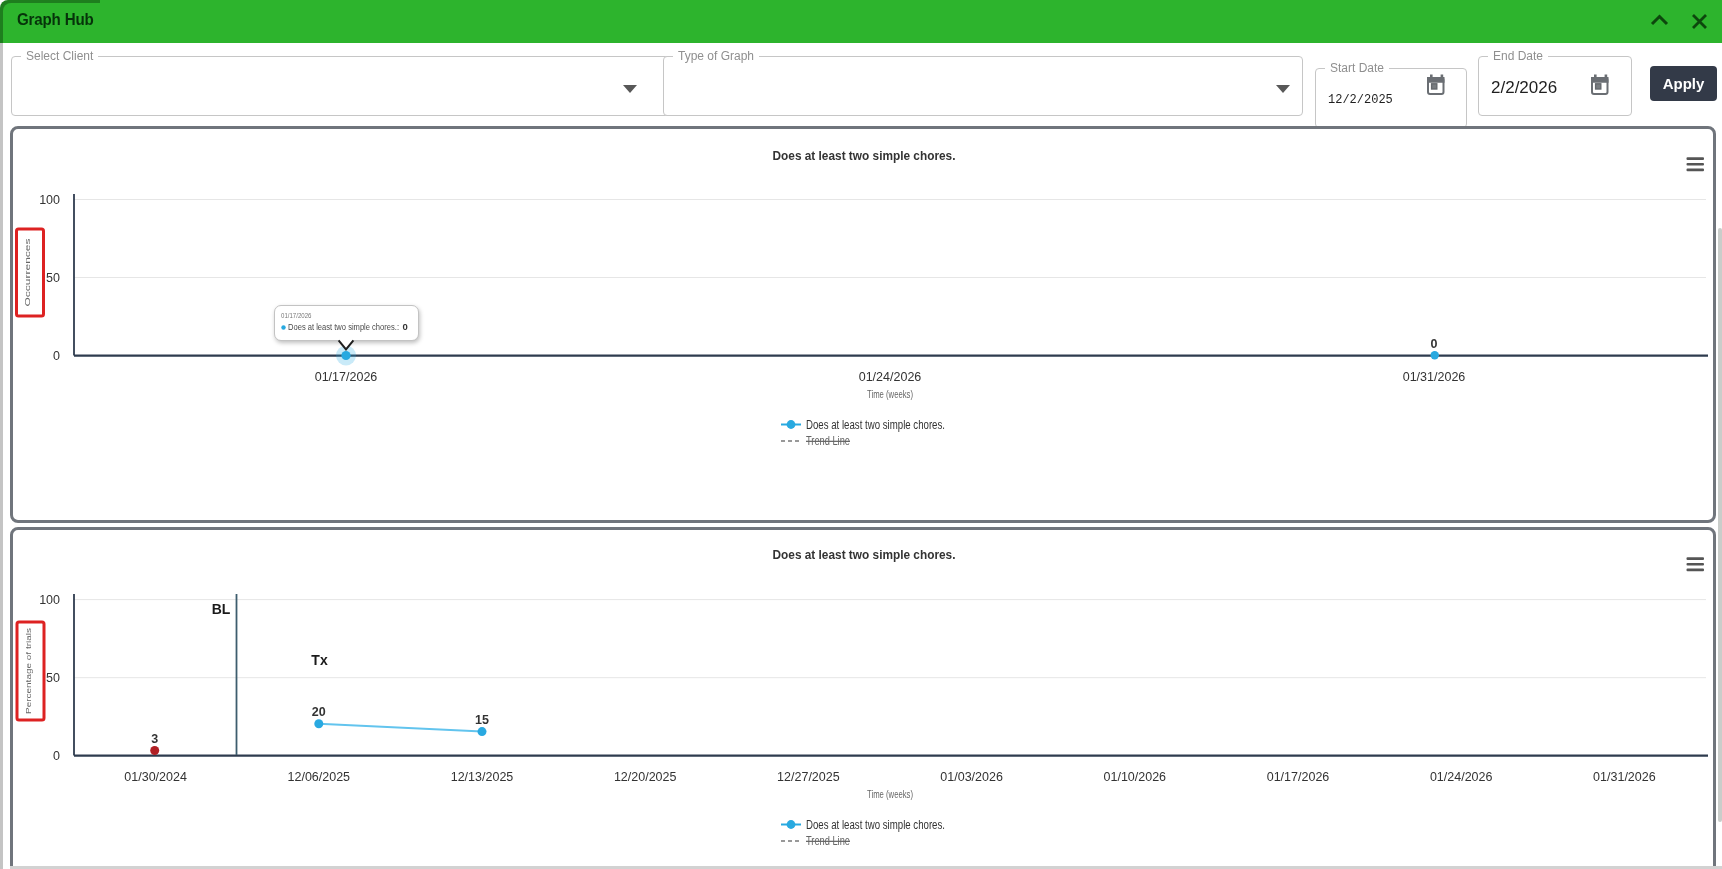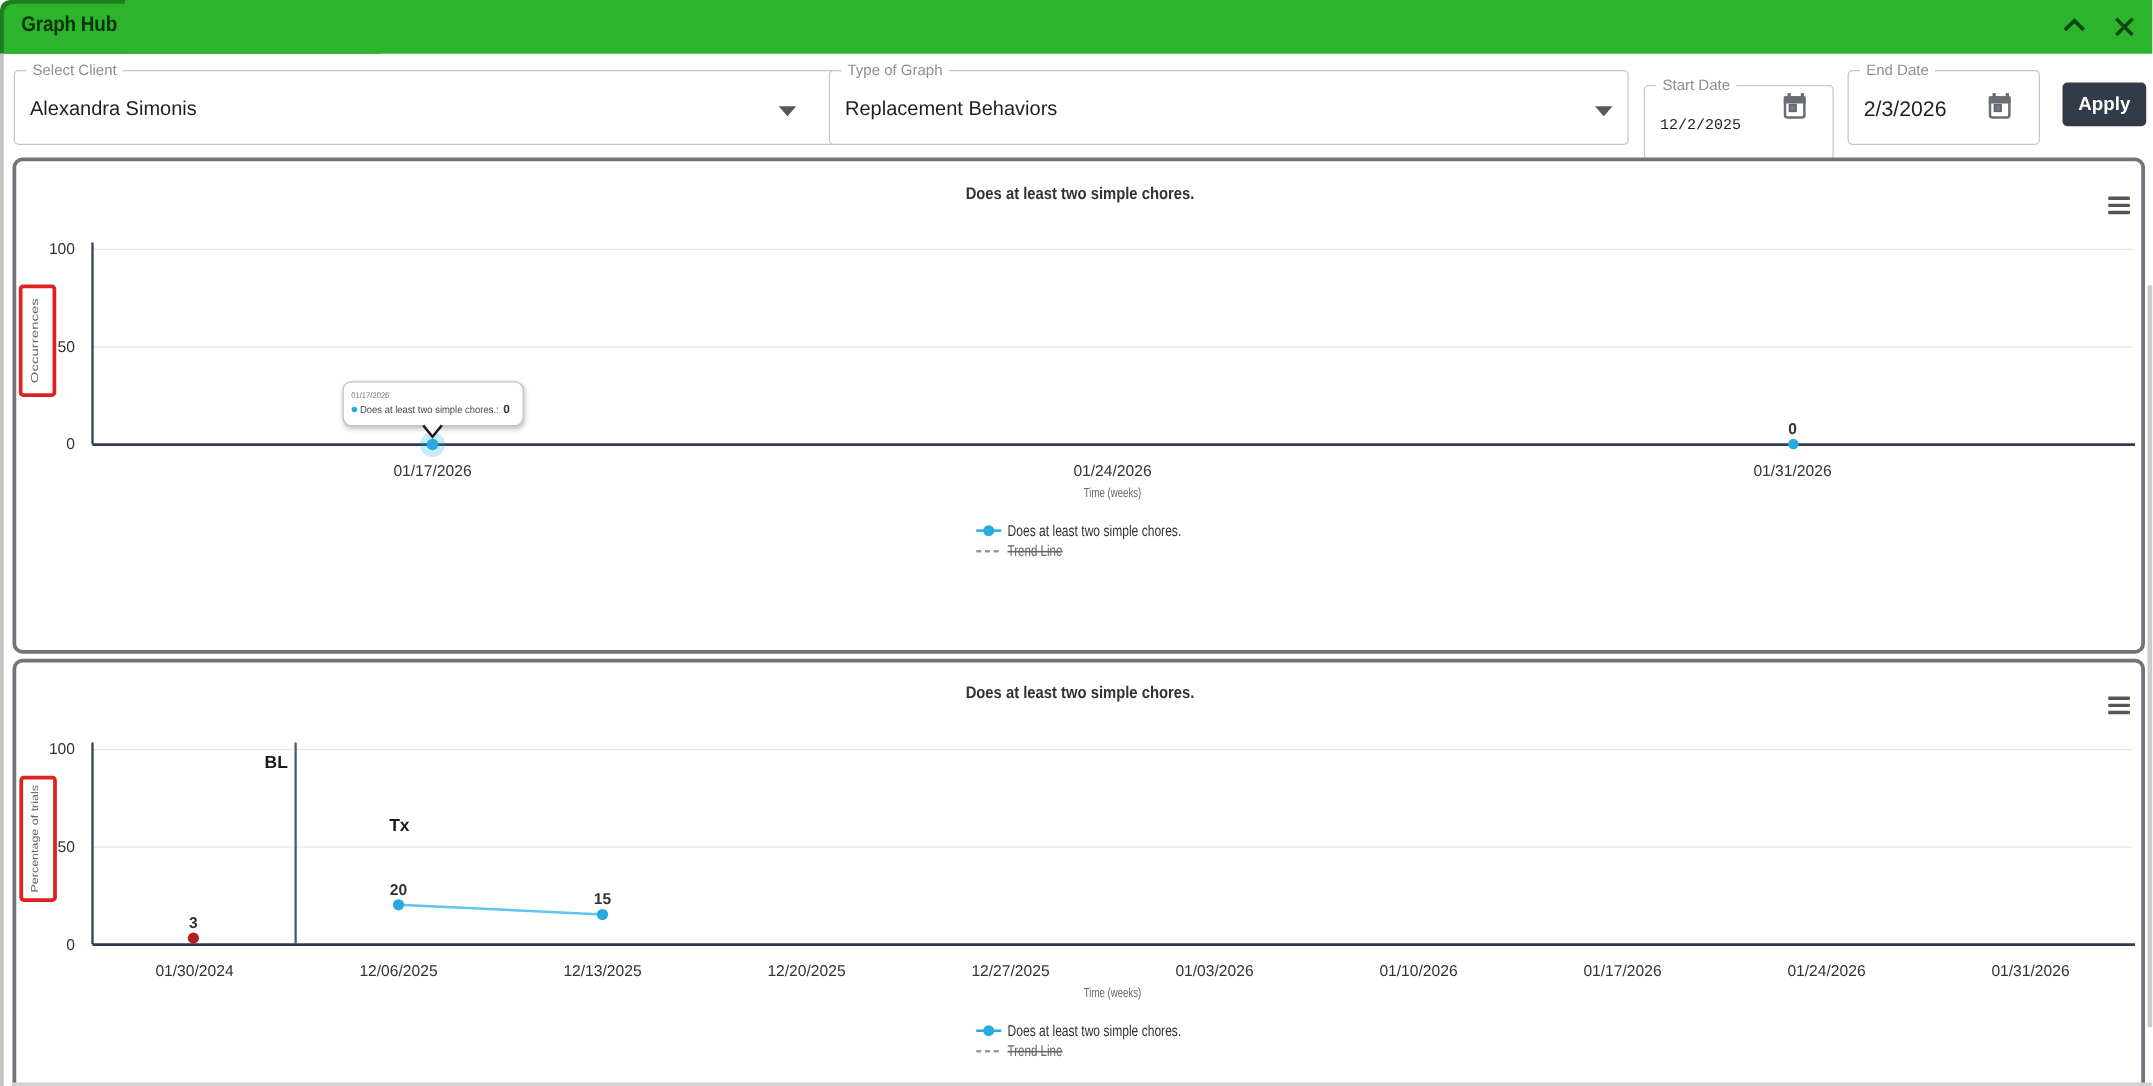--- a/index.html
+++ b/index.html
@@ -35,35 +35,33 @@
 <div class="abs" id="hdr-green"></div>
 <div class="abs" id="hdr-green2"></div>
 <div class="abs" id="hdr-title">Graph Hub</div>
 <svg class="abs" style="left:0;top:0" width="1722" height="43">
   <path d="M1652,24 L1659.5,16.5 L1667,24" fill="none" stroke="#0d470d" stroke-width="3"></path>
   <path d="M1693,15 L1706,28 M1706,15 L1693,28" fill="none" stroke="#0d470d" stroke-width="2.8"></path>
 </svg>
 
 <div class="fld" style="left:11px;top:56px;width:639px;padding-left:29px;">
   <span class="flbl">Select Client</span>
-  <span class="fval">Alexandra Simonis</span>
   <span class="caret" style="left:611px;top:28px;"></span>
 </div>
 <div class="fld" style="left:663px;top:56px;width:638px;text-decoration:underline;">
   <span class="flbl">Type of Graph</span>
-  <span class="fval">Replacement Behaviors</span>
   <span class="caret" style="left:612px;top:28px;"></span>
 </div>
 <div class="fld" style="left:1315px;top:68px;width:150px;">
   <span class="flbl">Start Date</span>
   <span class="fval" style="font-size:12px;font-family:Liberation Mono, monospace;">12/2/2025</span>
 </div>
 <div class="fld" style="left:1478px;top:56px;width:152px;">
   <span class="flbl">End Date</span>
-  <span class="fval" style="font-size:17px;">2/3/2026</span>
+  <span class="fval" style="font-size:17px;">2/2/2026</span>
 </div>
 <div class="abs" id="apply">Apply</div>
 
 <svg class="abs" style="left:1424px;top:72px" width="24" height="26" viewBox="0 0 24 26">
   <rect x="6" y="2.5" width="2.6" height="4" fill="#6a6e73"></rect>
   <rect x="16.6" y="2.5" width="2.6" height="4" fill="#6a6e73"></rect>
   <rect x="4" y="6" width="15.5" height="16" rx="2" fill="none" stroke="#6a6e73" stroke-width="2"></rect>
   <path d="M4,6 h15.5 v3.7 h-15.5 Z" fill="#6a6e73" stroke="#6a6e73" stroke-width="2"></path>
   <rect x="7.6" y="11.8" width="5.2" height="5.2" fill="#787c80" stroke="#64686d" stroke-width="1.4"></rect>
 </svg>

